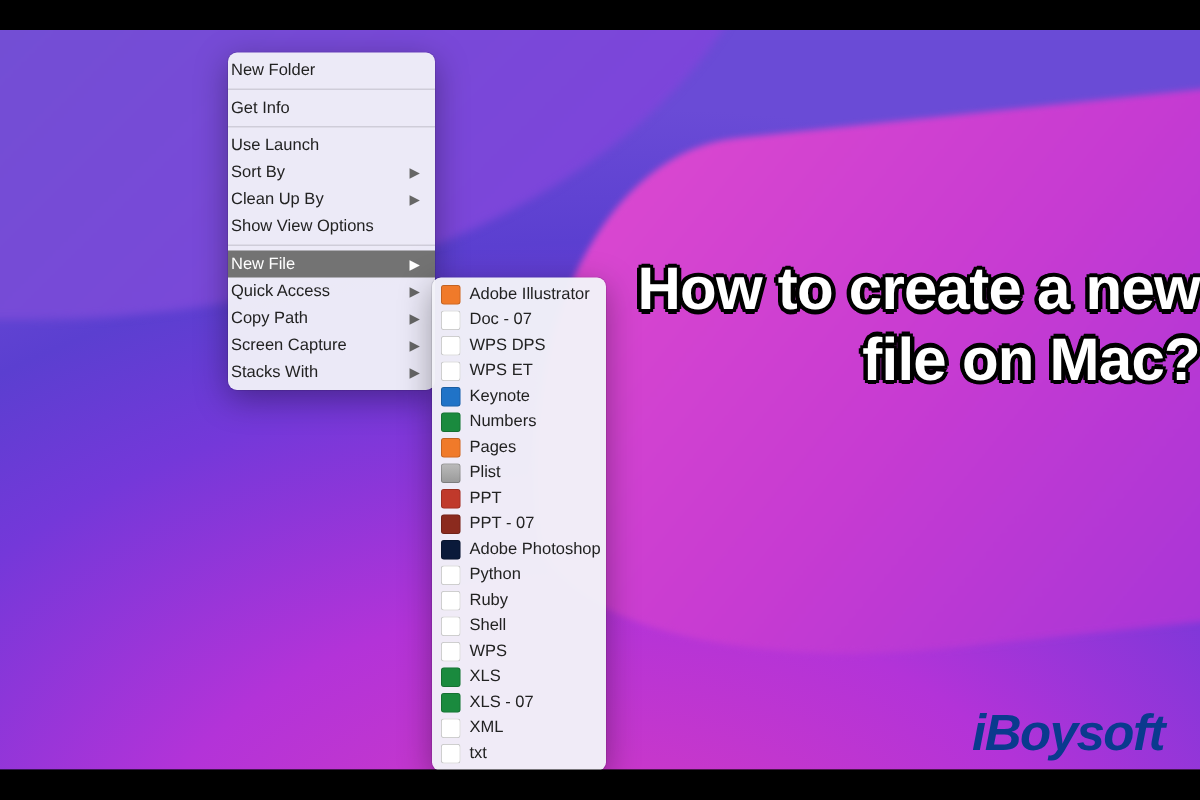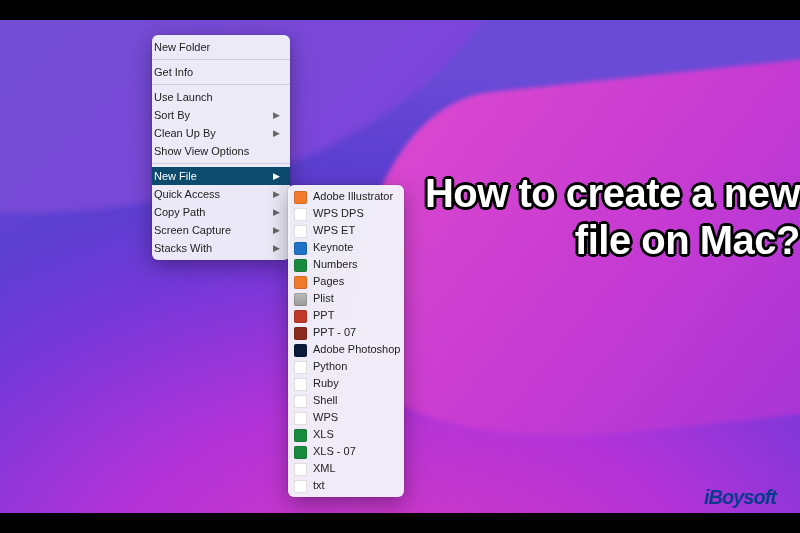--- a/index.html
+++ b/index.html
@@ -57,21 +57,21 @@
     }
     .context-menu .mi {
       display: flex;
       align-items: center;
       justify-content: space-between;
       padding: 2px 10px 2px 2px;
       line-height: 14px;
       cursor: default;
     }
     .context-menu .mi.highlight {
-      background: #0c4a6e;
+      background: #737373;
       color: #fff;
     }
     .context-menu .sep {
       height: 1px;
       background: rgba(0,0,0,0.12);
       margin: 3px 0;
     }
     .chev {
       font-size: 9px;
       color: #666;
@@ -84,21 +84,21 @@
       width: 116px;
       background: rgba(242,242,248,0.97);
       border-radius: 6px;
       box-shadow: 0 6px 22px rgba(0,0,0,0.35), 0 0 0 0.5px rgba(0,0,0,0.12);
       padding: 3px 0;
       font-size: 11px;
       color: #222;
     }
     .submenu .si {
       display: flex;
-      align-items: flex-end;
+      align-items: center;
       padding: 1px 8px 1px 6px;
       line-height: 15px;
       cursor: default;
       gap: 6px;
     }
     .submenu .ico {
       width: 13px; height: 13px;
       border-radius: 2px;
       display: inline-block;
       flex-shrink: 0;
@@ -125,21 +125,21 @@
       text-shadow:
         -2px -2px 0 #000, 2px -2px 0 #000, -2px 2px 0 #000, 2px 2px 0 #000,
         -3px 0 0 #000, 3px 0 0 #000, 0 -3px 0 #000, 0 3px 0 #000;
       letter-spacing: -0.5px;
       pointer-events: none;
     }
     .watermark {
       position: absolute;
       right: 24px;
       bottom: 24px;
-      font-size: 20px;
+      font-size: 34px;
       font-weight: 700;
       font-style: italic;
       color: #0a3a8e;
       letter-spacing: -1px;
       font-family: "Segoe UI", Tahoma, sans-serif;
     }
     .watermark .soft { color: #0a3a8e; }
     .watermark .i { color: #0a3a8e; }
     .srcnote {
       position: absolute;
@@ -207,20 +207,24 @@
     </div>
   </div>
 
 <div class="submenu" id="submenu">
     <div class="si">
       <span class="ico ico-orange"></span>
       <span class="lbl">Adobe Illustrator</span>
     </div>
     <div class="si">
       <span class="ico ico-white"></span>
+      <span class="lbl">Doc - 07</span>
+    </div>
+    <div class="si">
+      <span class="ico ico-white"></span>
       <span class="lbl">WPS DPS</span>
     </div>
     <div class="si">
       <span class="ico ico-white"></span>
       <span class="lbl">WPS ET</span>
     </div>
     <div class="si">
       <span class="ico ico-blue"></span>
       <span class="lbl">Keynote</span>
     </div>

